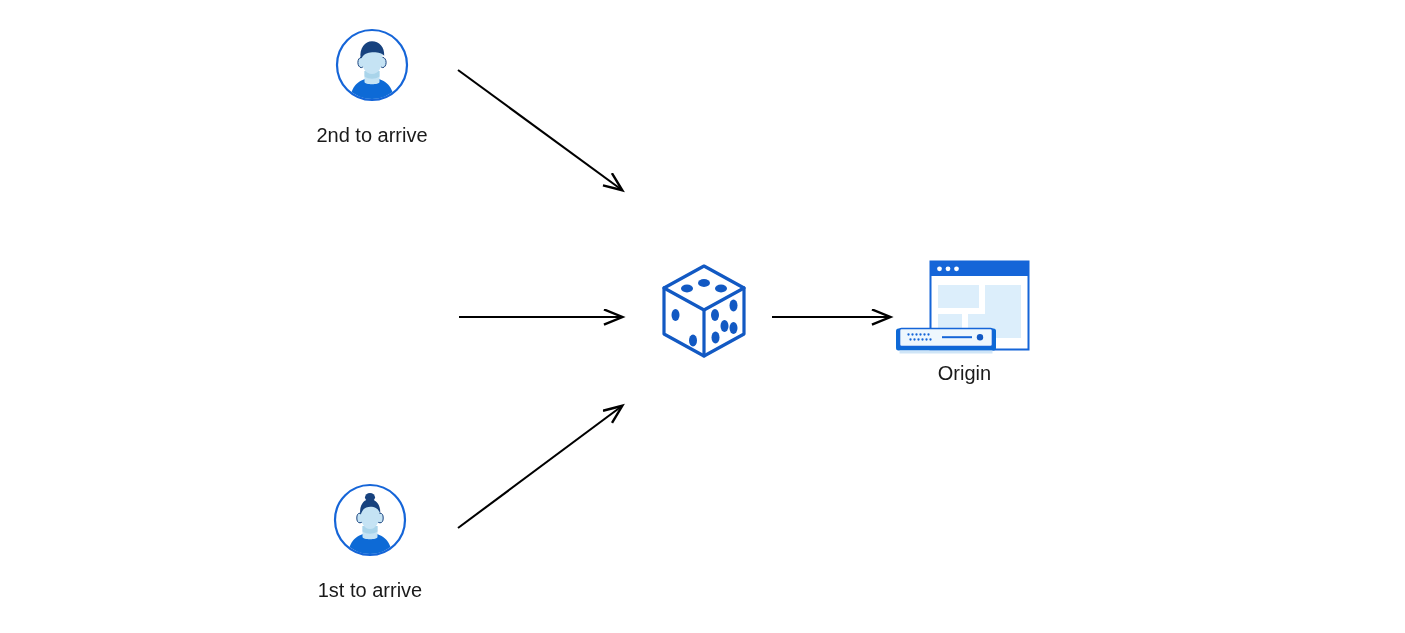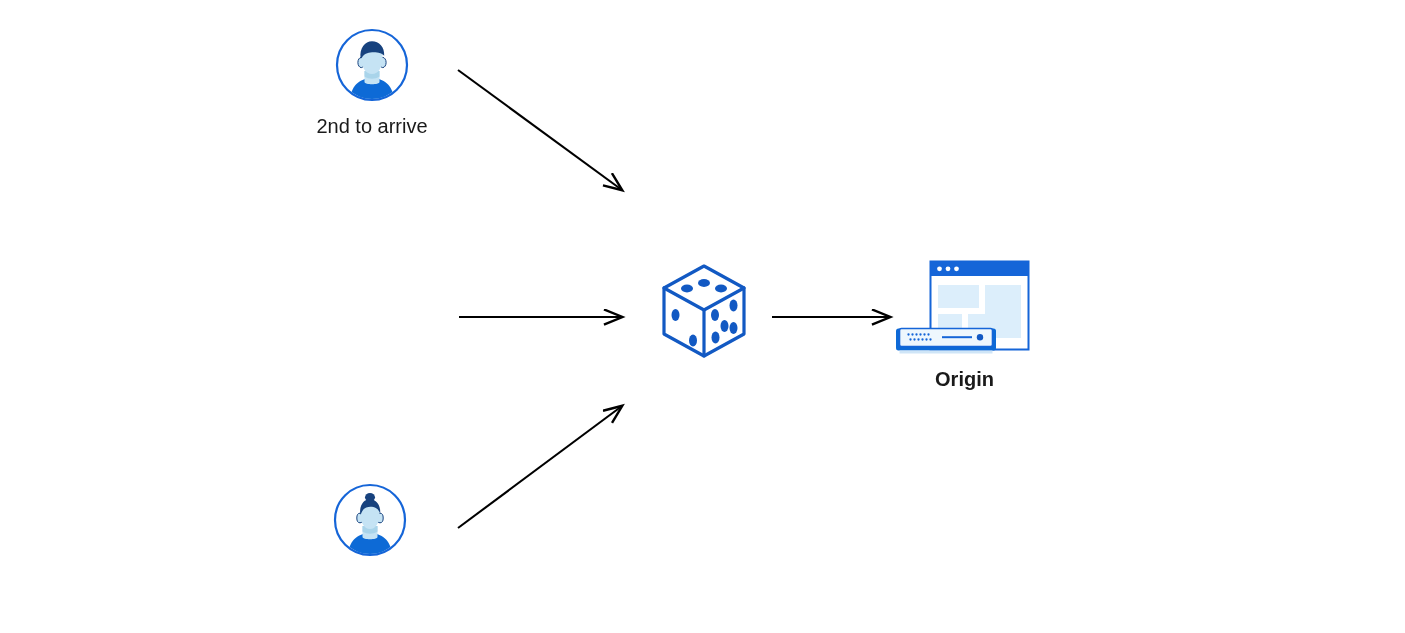--- a/index.html
+++ b/index.html
@@ -30,21 +30,21 @@
     height: 74px;
     margin: 0 auto;
   }
   .node-label {
     text-align: center;
     font-size: 20px;
     line-height: 26px;
     color: #1a1a1a;
     font-family: "Liberation Sans", sans-serif;
     white-space: nowrap;
-    margin-top: 11px;
+    margin-top: 20px;
   }
   .origin-label {
     text-align: center;
     font-size: 20px;
     line-height: 26px;
     color: #1a1a1a;
     white-space: nowrap;
   }
   svg { display: block; overflow: visible; }
   .arrows-layer {
@@ -123,20 +123,21 @@
           <ellipse cx="47.0" cy="35.0" rx="3.2" ry="4.8" fill="#c5e3f4" stroke="#17427e" stroke-width="1"></ellipse>
           <path d="M27.5 30 C27.5 21 32.2 16.5 37 16.5 C41.8 16.5 46.5 21 46.5 30
                    C46.5 40 42.8 46 37 46 C31.2 46 27.5 40 27.5 30 Z" fill="#c5e3f4"></path>
           <path d="M27.2 31.5 C26.2 22 30.8 16.2 37 16.2 C43.2 16.2 47.8 21.8 47.2 30.6
                    C46 27.6 44.2 24.8 40.4 24 C36 23 31.4 24.2 29.2 28.2
                    C28.5 29.6 27.9 31.4 27.2 31.5 Z" fill="#17427e"></path>
           <ellipse cx="37" cy="14.2" rx="5" ry="4.3" fill="#17427e"></ellipse>
         </g>
       </svg>
     </div>
+    <div class="node-label">1st to arrive</div>
   </div>
 
   <div class="node" style="left:658px; top:262px;">
     <div>
       <svg viewBox="0 0 92 98" width="92" height="98">
         <g fill="none" stroke="#1259c3" stroke-width="3.2" stroke-linejoin="round" stroke-linecap="round">
           <path d="M46 4 L86 26 L86 72 L46 94 L6 72 L6 26 Z"></path>
           <path d="M6 26 L46 48 L86 26"></path>
           <path d="M46 48 L46 94"></path>
         </g>
@@ -191,16 +192,16 @@
               <circle cx="34.5" cy="81.5" r="1.15"></circle>
             <circle cx="38.5" cy="81.5" r="1.15"></circle>
               <circle cx="42.5" cy="81.5" r="1.15"></circle>
           </g>
           <line x1="54" y1="79.2" x2="84" y2="79.2" stroke="#1565d8" stroke-width="2"></line>
           <circle cx="92" cy="79.2" r="3.2" fill="#1259c3"></circle>
           <rect x="11.5" y="92.5" width="93" height="3" fill="#cfe5f7"></rect>
         </g>
       </svg>
     </div>
-    <div class="origin-label" style="margin-top:8px; margin-left:-2px;font-weight:bold;">Origin</div>
+    <div class="origin-label" style="margin-top:2px; margin-left:-2px;">Origin</div>
   </div>
 
 </div>
 
 </body></html>

